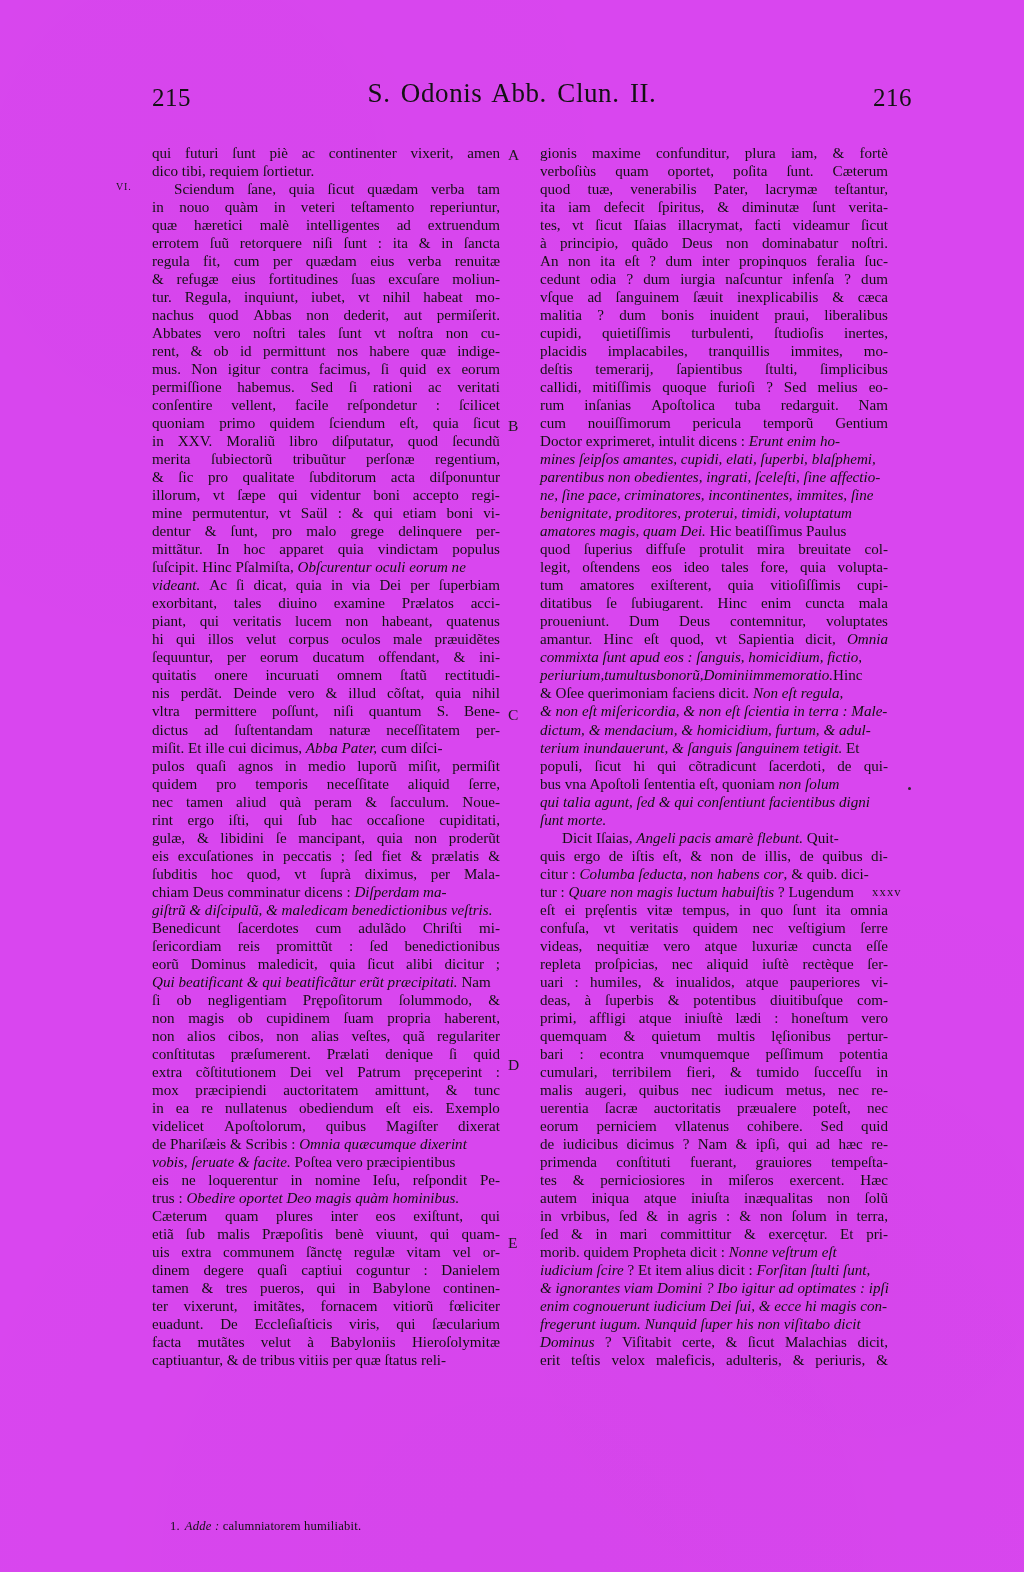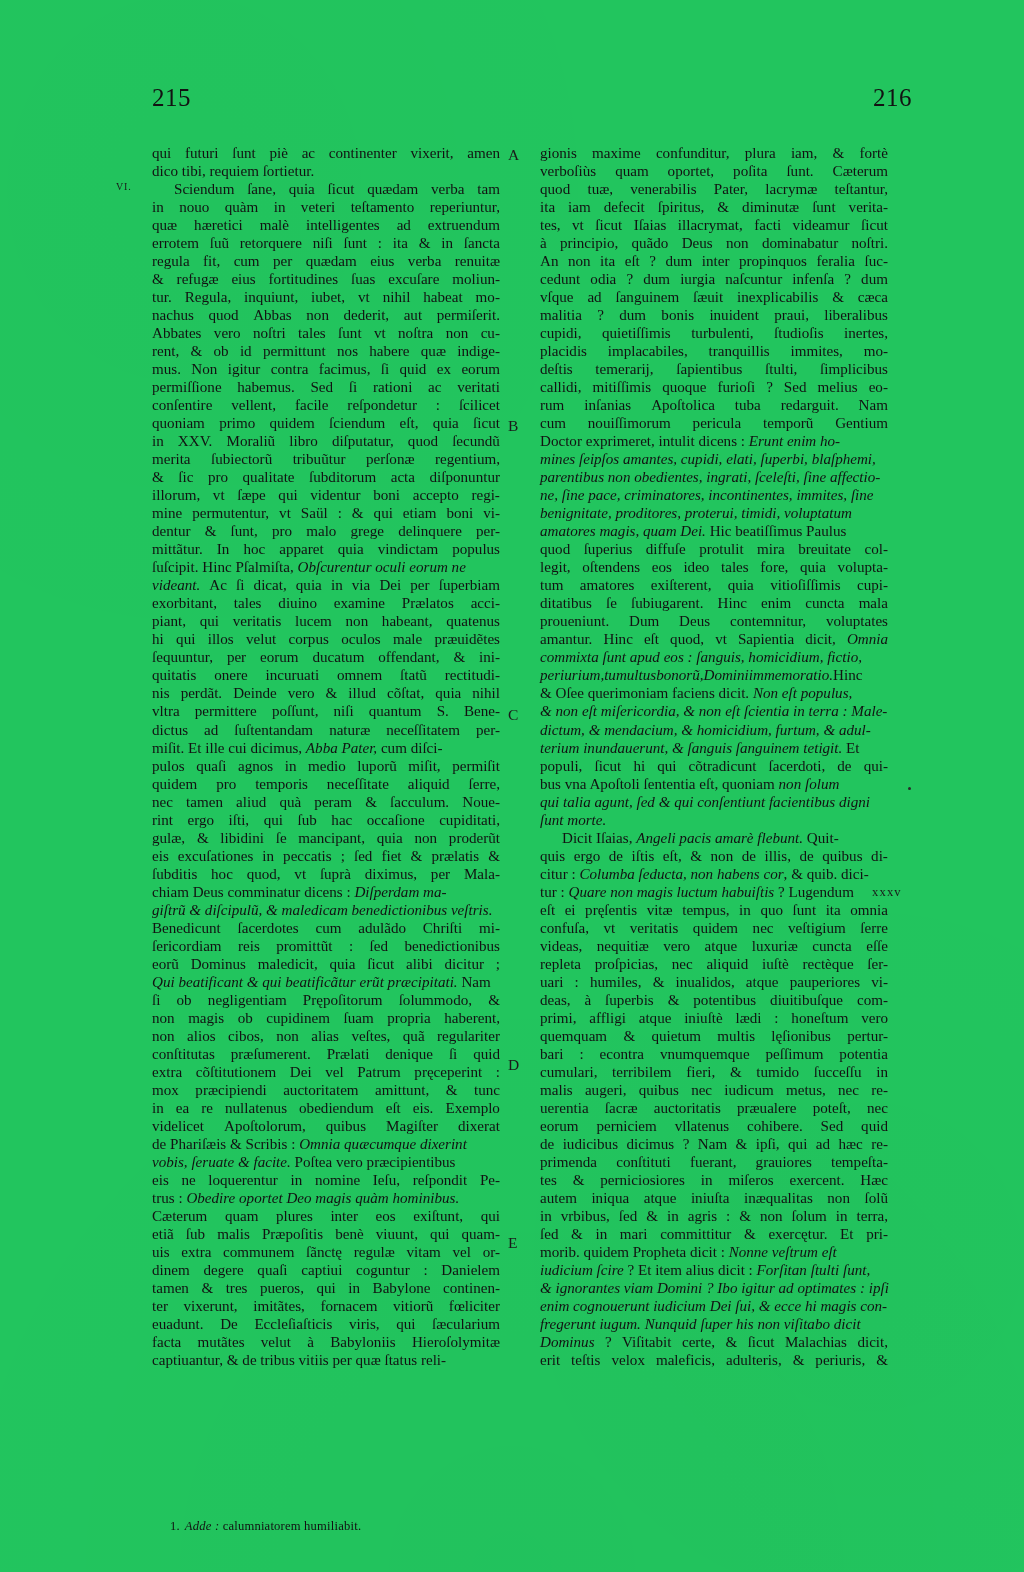--- a/index.html
+++ b/index.html
@@ -13,21 +13,21 @@
     position: relative;
     font-family: "Liberation Serif", "DejaVu Serif", serif;
     color: #121212;
     overflow: hidden;
   }
 
   
   #page {
     position: absolute;
     inset: 0;
-    background: #22c55e;
+    background: #d946ef;
   }
 
   
   #page::before {
     content: "";
     position: absolute;
     inset: 0;
     pointer-events: none;
     background:
       radial-gradient(ellipse 70% 50% at 18% 12%, rgba(0,0,0,0.010), rgba(0,0,0,0) 70%),
@@ -125,20 +125,21 @@
   }
   #footnote .fn-num { margin-right: 5px; font-variant-numeric: oldstyle-nums; }
 </style>
 </head>
 <body>
 
 <div id="page">
 
   <div id="header">
     <div class="folio left">215</div>
+    <div id="header-title">S. Odonis Abb. Clun. II.</div>
     <div class="folio right">216</div>
   </div>
 
   <div id="body">
 
     <div class="col left" id="col-left">
         <div class="ln j">
           <span>qui</span>
           <span>futuri</span>
           <span>ſunt</span>
@@ -887,21 +888,21 @@
           <span>Hinc</span>
           <span>eſt</span>
           <span>quod,</span>
           <span>vt</span>
           <span>Sapientia</span>
           <span>dicit,</span>
           <span><i>Omnia</i></span>
         </div>
         <div class="ln" style="text-align:justify"><i>commixta ſunt apud eos : ſanguis, homicidium, fictio,</i></div>
         <div class="ln" style="text-align:justify"><i>periurium,tumultusbonorũ,Dominiimmemoratio.</i>Hinc</div>
-        <div class="ln" style="text-align:justify">&amp; Oſee querimoniam faciens dicit. <i>Non eſt populus,</i></div>
+        <div class="ln" style="text-align:justify">&amp; Oſee querimoniam faciens dicit. <i>Non eſt regula,</i></div>
         <div class="ln" style="text-align:justify"><i>&amp; non eſt miſericordia, &amp; non eſt ſcientia in terra : Male-</i></div>
         <div class="ln" style="text-align:justify"><i>dictum, &amp; mendacium, &amp; homicidium, furtum, &amp; adul-</i></div>
         <div class="ln" style="text-align:justify"><i>terium inundauerunt, &amp; ſanguis ſanguinem tetigit.</i> Et</div>
         <div class="ln j">
           <span>populi,</span>
           <span>ſicut</span>
           <span>hi</span>
           <span>qui</span>
           <span>cõtradicunt</span>
           <span>ſacerdoti,</span>

